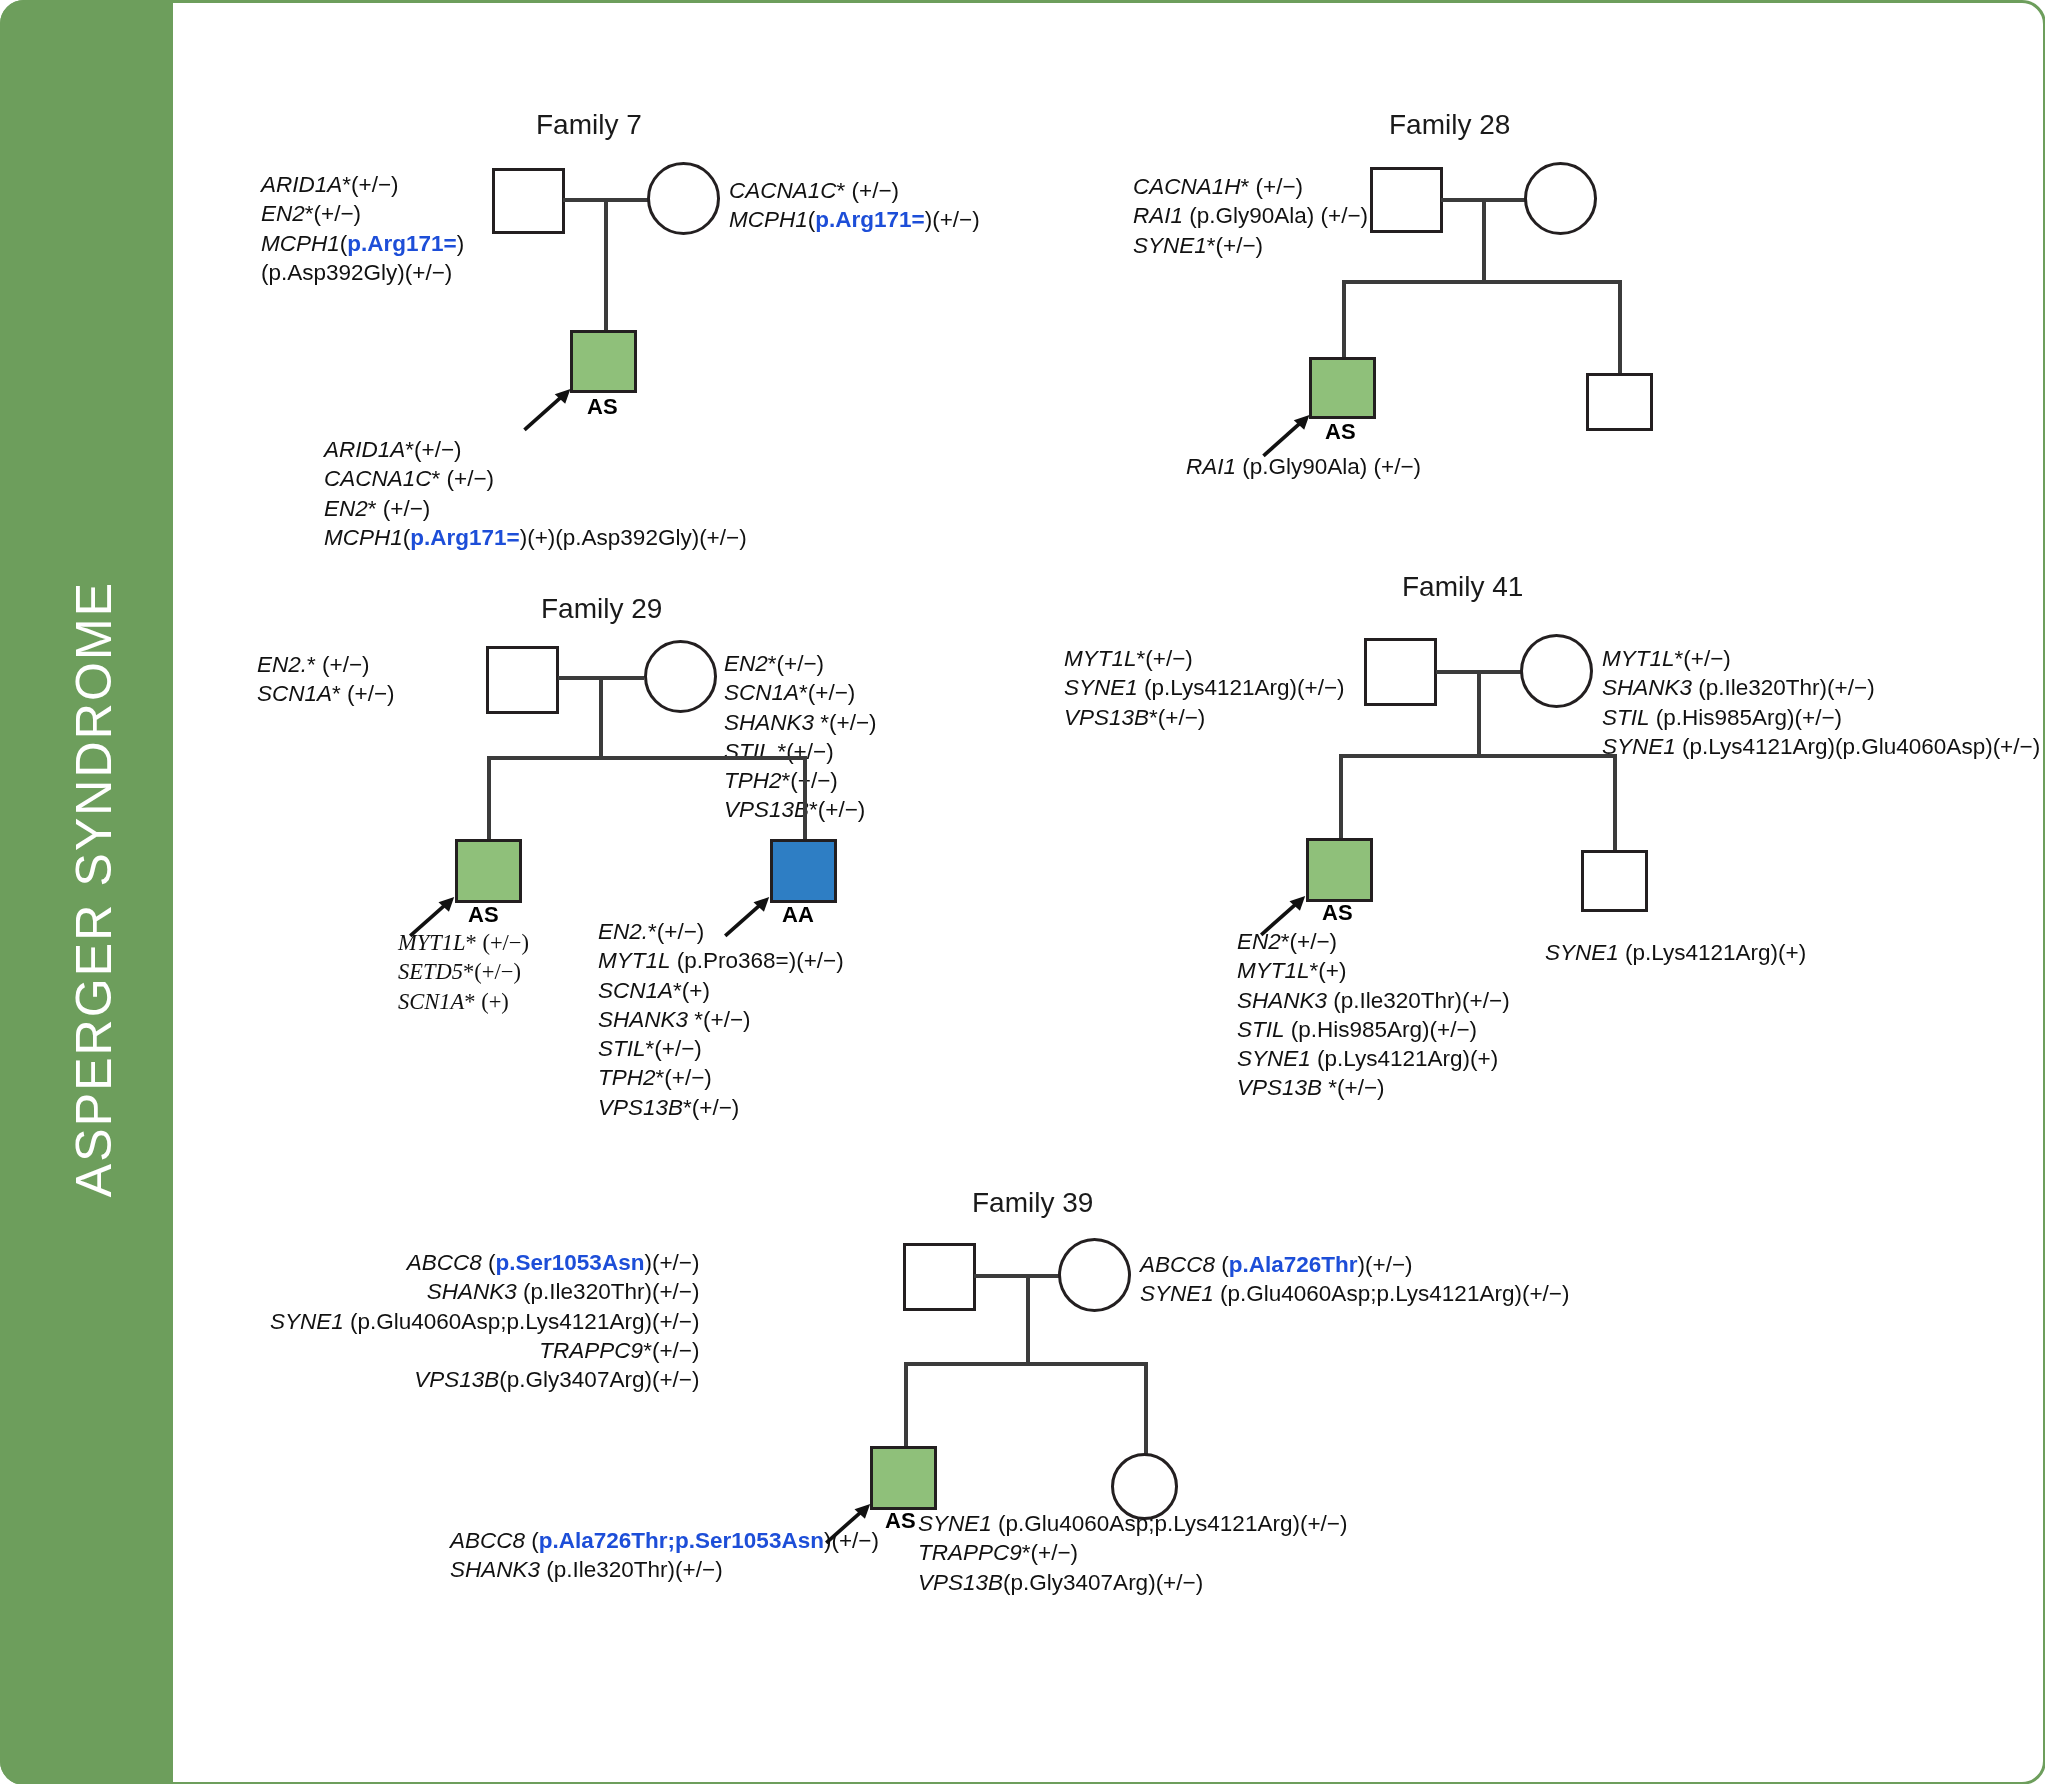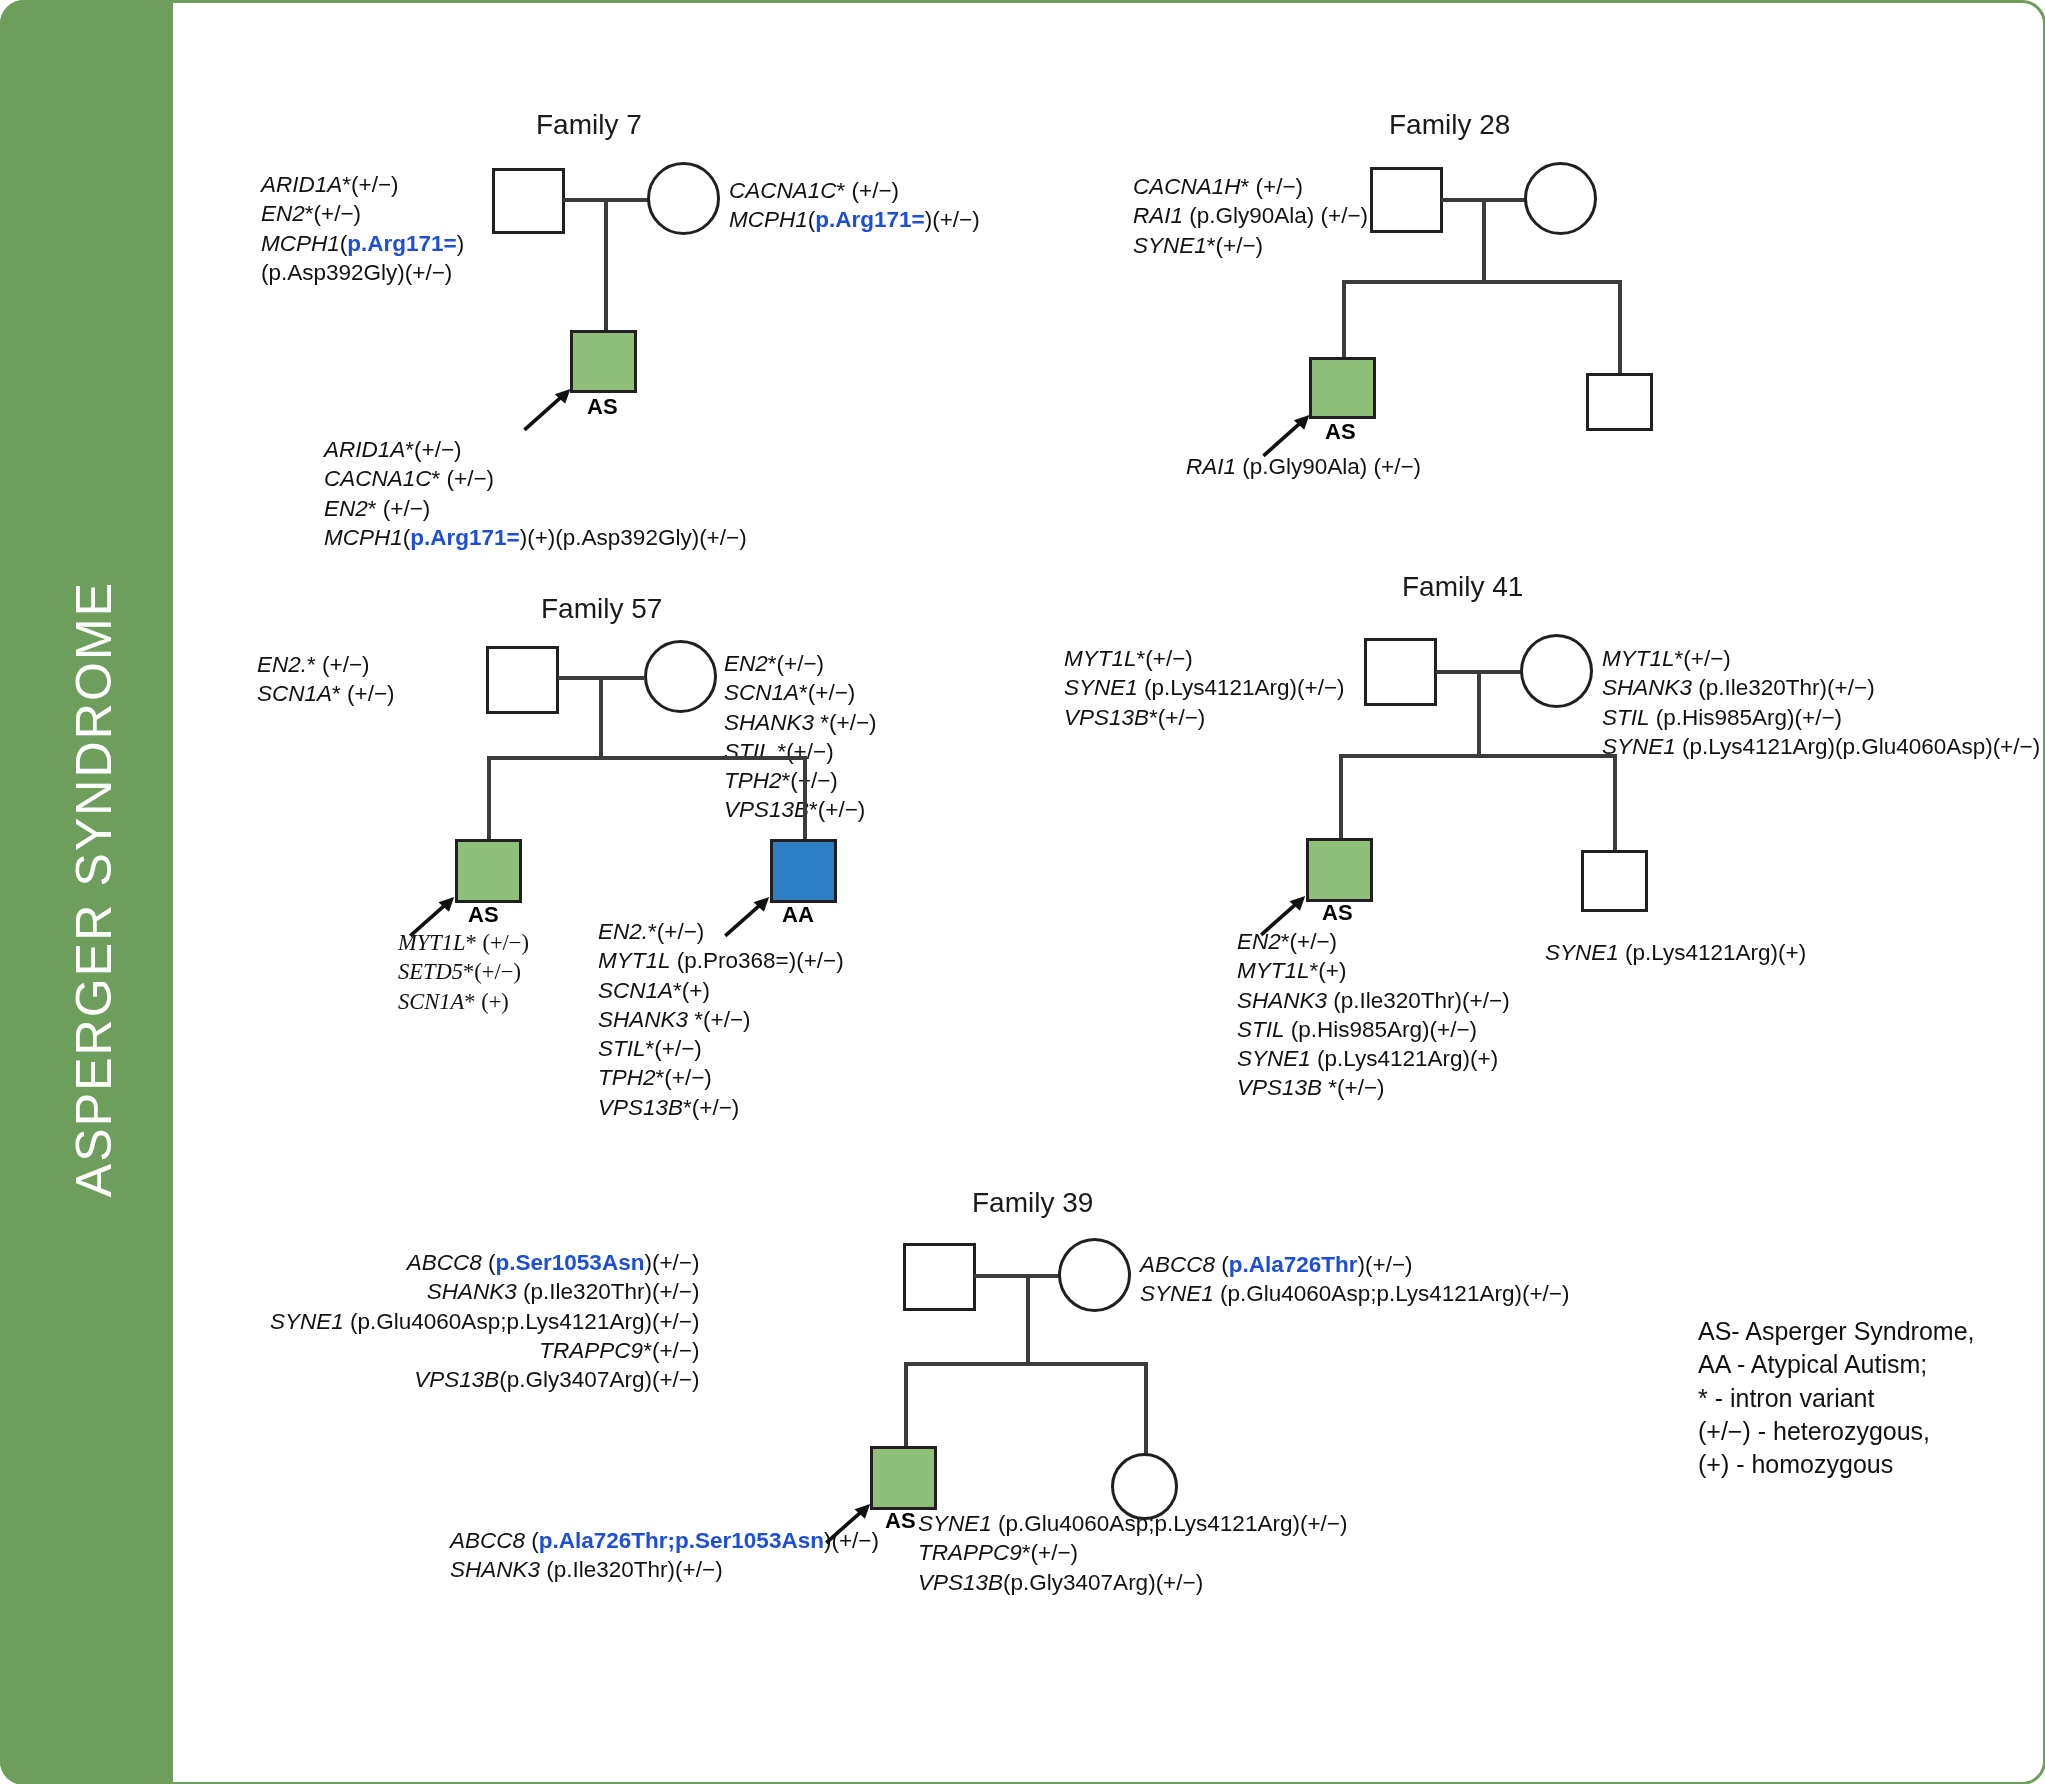--- a/index.html
+++ b/index.html
@@ -165,21 +165,21 @@
   </svg>
   <div class="aff-label" style="left:1152px; top:419px;">AS</div>
 
   <div class="sym male" style="left:1413px; top:373px; width:67px; height:58px;"></div>
 
   <div class="glist" style="left:1013px; top:452px;">
     <div><span class="g">RAI1</span> (p.Gly90Ala) (+/−)</div>
   </div>
 
 
-  <div class="fam-title" style="left:368px; top:593px;">Family 57</div>
+  <div class="fam-title" style="left:368px; top:593px;">Family 29</div>
 
   <div class="glist left" style="left:84px; top:650px;">
     <div><span class="g">EN2.</span>* (+/−)</div>
     <div><span class="g">SCN1A</span>* (+/−)</div>
   </div>
 
   <div class="sym male" style="left:313px; top:646px; width:73px; height:68px;"></div>
   <div class="ln h" style="left:385px; top:676px; width:86px;"></div>
   <div class="sym female" style="left:471px; top:640px; width:73px; height:73px;"></div>
 
@@ -310,22 +310,15 @@
     <div><span class="g">ABCC8</span> (<span class="hl">p.Ala726Thr;p.Ser1053Asn</span>)(+/−)</div>
     <div><span class="g">SHANK3</span> (p.Ile320Thr)(+/−)</div>
   </div>
 
   <div class="glist" style="left:745px; top:1509px;">
     <div><span class="g">SYNE1</span> (p.Glu4060Asp;p.Lys4121Arg)(+/−)</div>
     <div><span class="g">TRAPPC9</span>*(+/−)</div>
     <div><span class="g">VPS13B</span>(p.Gly3407Arg)(+/−)</div>
   </div>
 
-  <div id="legend" style="left:1525px; top:1315px;">
-    <div>AS- Asperger Syndrome,</div>
-    <div>AA - Atypical Autism;</div>
-    <div> * - intron variant</div>
-    <div>(+/−) - heterozygous,</div>
-    <div>(+) - homozygous</div>
-  </div>
 
 </div>
 
 
 </body></html>

